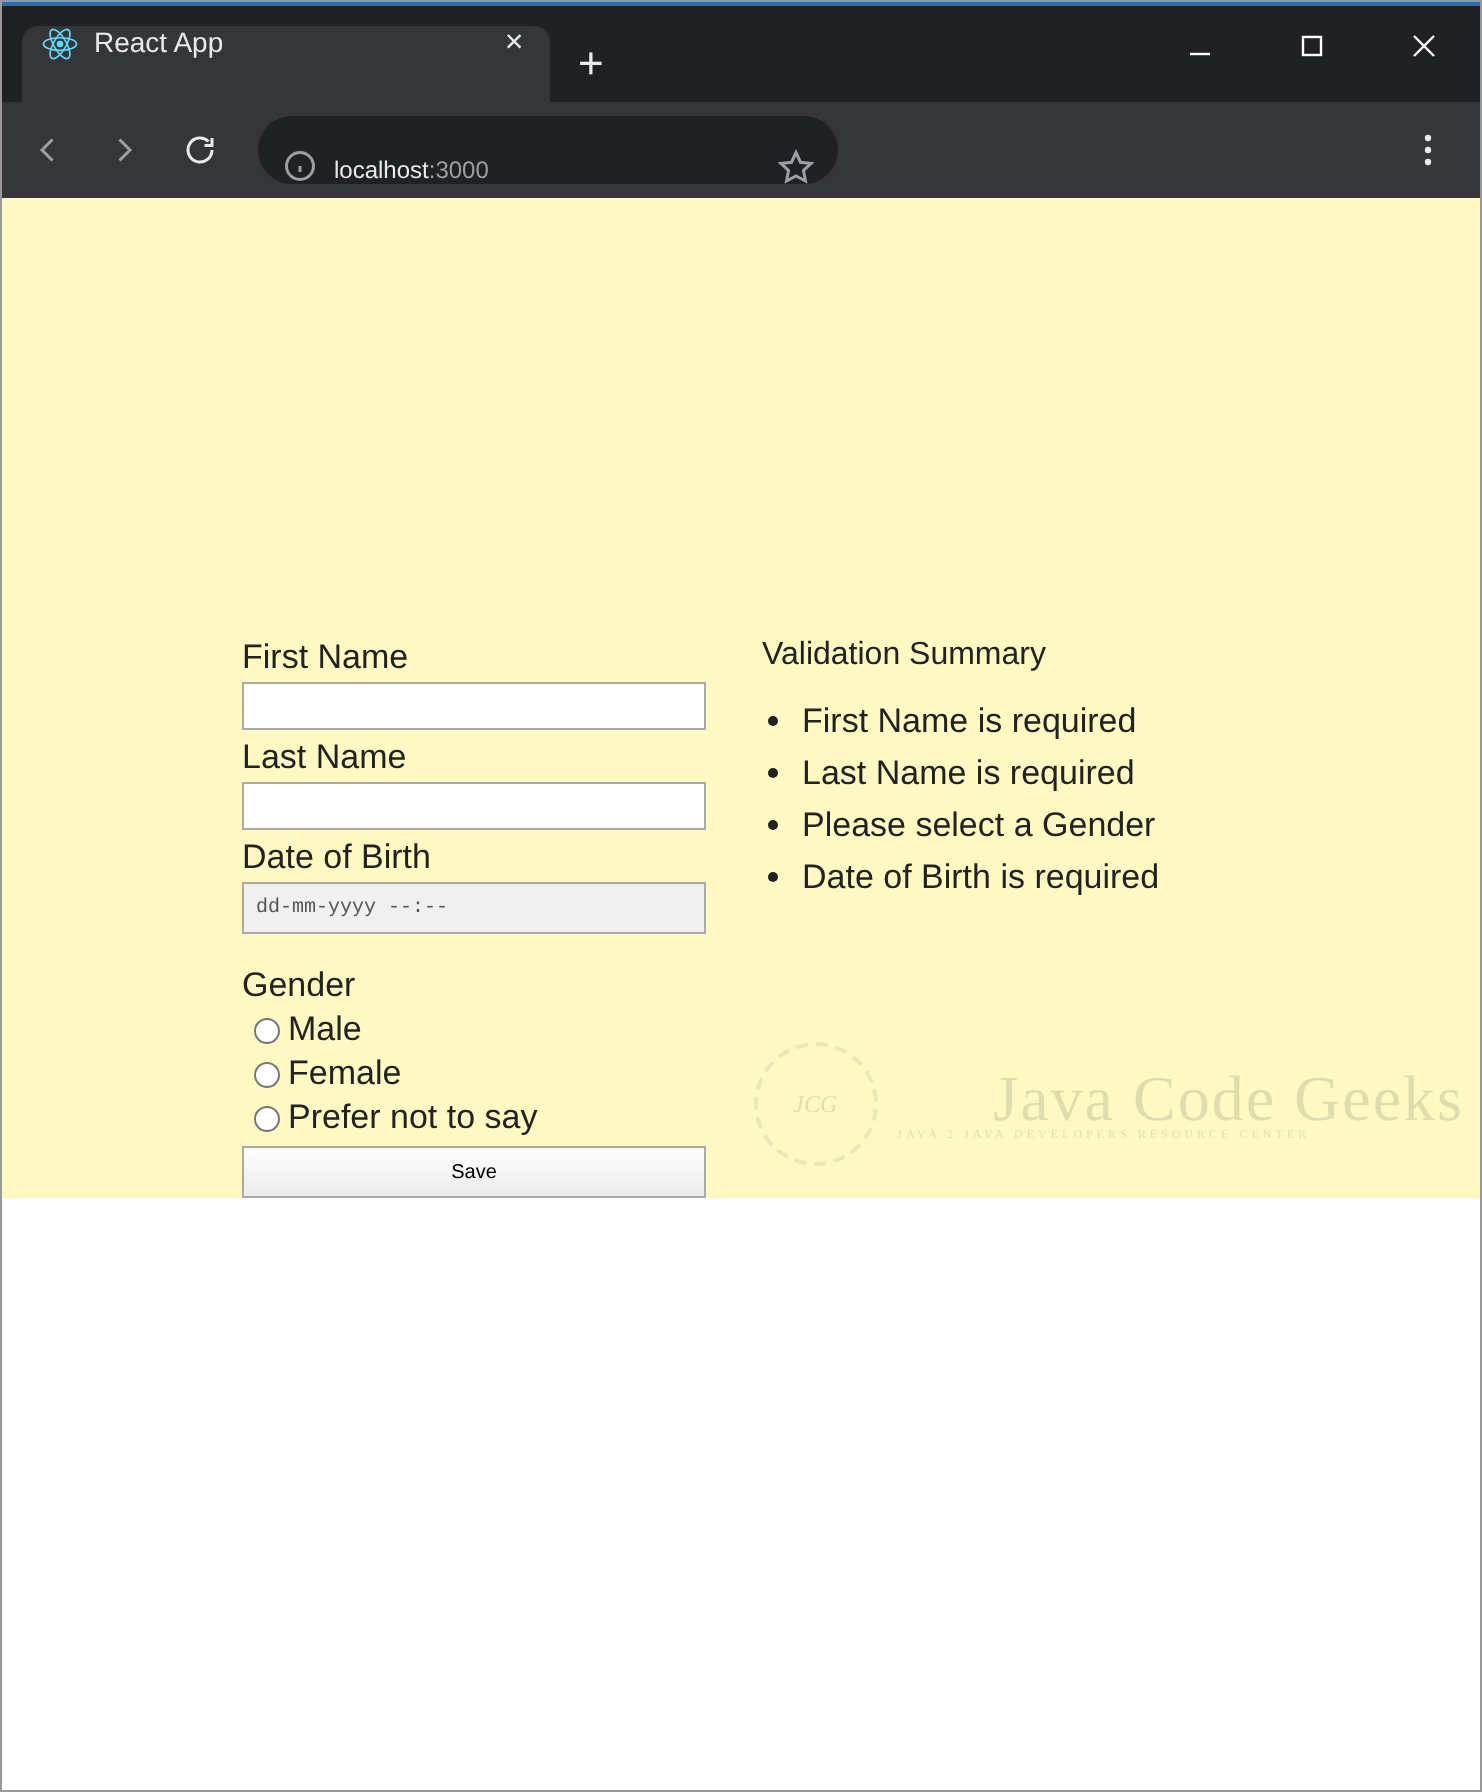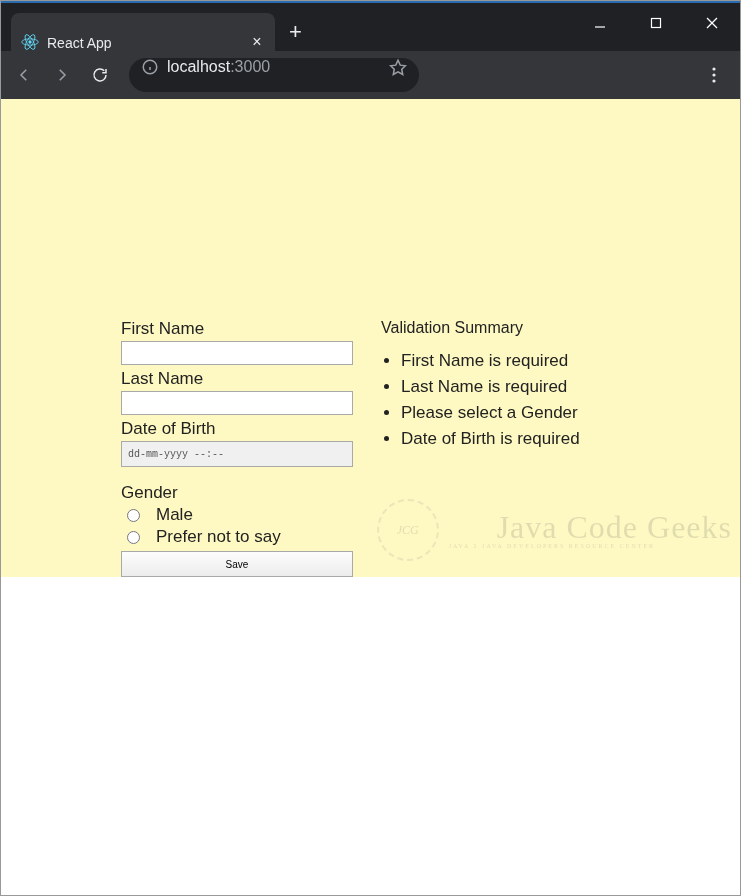--- a/index.html
+++ b/index.html
@@ -19,21 +19,21 @@
     .titlebar {
       background: #202124;
       display: flex;
       align-items: flex-start;
       height: 48px;
       color: #fff;
       position: relative;
     }
     .tab {
       display: flex;
-      align-items: flex-end;
+      align-items: flex-start;
       background: #35363a;
       height: 38px;
       margin-top: 10px;
       margin-left: 10px;
       padding: 0 10px;
       border-radius: 8px 8px 0 0;
       width: 264px;
       gap: 8px;
       font-size: 14px;
       color: #e8eaed;
@@ -81,26 +81,26 @@
       color:#9aa0a6;
     }
     .nav-btn svg { width:18px; height:18px; }
     .nav-btn.enabled { color:#e8eaed; }
     .addressbar {
       flex: 0 0 290px;
       background:#202124;
       height: 34px;
       border-radius: 17px;
       display:flex;
-      align-items:flex-start;
+      align-items:flex-end;
       padding: 0 12px;
       gap: 8px;
       margin-left: 8px;
       color:#e8eaed;
-      font-size:16px;
+      font-size:12px;
     }
     .addressbar .info-icon { width:18px;height:18px;display:flex;align-items:center;justify-content:center;color:#9aa0a6;}
     .addressbar .url { flex:1; }
     .addressbar .url .dim { color:#9aa0a6;}
     .addressbar .star { color:#9aa0a6; width:18px;height:18px;}
     .menu-dots {
       margin-left:auto;
       width:40px;height:34px;
       display:flex;align-items:center;justify-content:center;
       color:#e8eaed;
@@ -133,21 +133,21 @@
       height: 26px;
       border: 1px solid #a9a9a9;
       background:#f0f0f0;
       padding: 2px 6px;
       font-family: "Courier New", monospace;
       font-size:10px;
       color:#555;
       display:flex;align-items:center;
     }
     .gender-group { margin-top: 16px; }
-    .radio-item { display:flex; align-items:center; gap:16px; margin: 2px 0 2px 6px; }
+    .radio-item { display:flex; align-items:center; gap:4px; margin: 2px 0 2px 6px; }
     .radio-item input { margin:0; }
     .save-btn {
       width: 232px;
       height: 26px;
       border:1px solid #a9a9a9;
       background: linear-gradient(#fdfdfd,#ececec);
       font-size:10px;
       margin-top:2px;
       cursor:pointer;
       font-family: inherit;
@@ -274,20 +274,24 @@
         <div class="date-input">dd-mm-yyyy --:--</div>
       </div>
       <div class="gender-group">
         <label class="lbl">Gender</label>
         <div class="radio-item">
           <input type="radio" name="g" style="">
           <span>Male</span>
         </div>
         <div class="radio-item">
           <input type="radio" name="g" style="">
+          <span>Female</span>
+        </div>
+        <div class="radio-item">
+          <input type="radio" name="g" style="">
           <span>Prefer not to say</span>
         </div>
       </div>
       <button class="save-btn">Save</button>
     </div>
 
     <div class="validation-col">
       <h3>Validation Summary</h3>
       <ul>
         <li>First Name is required</li>

